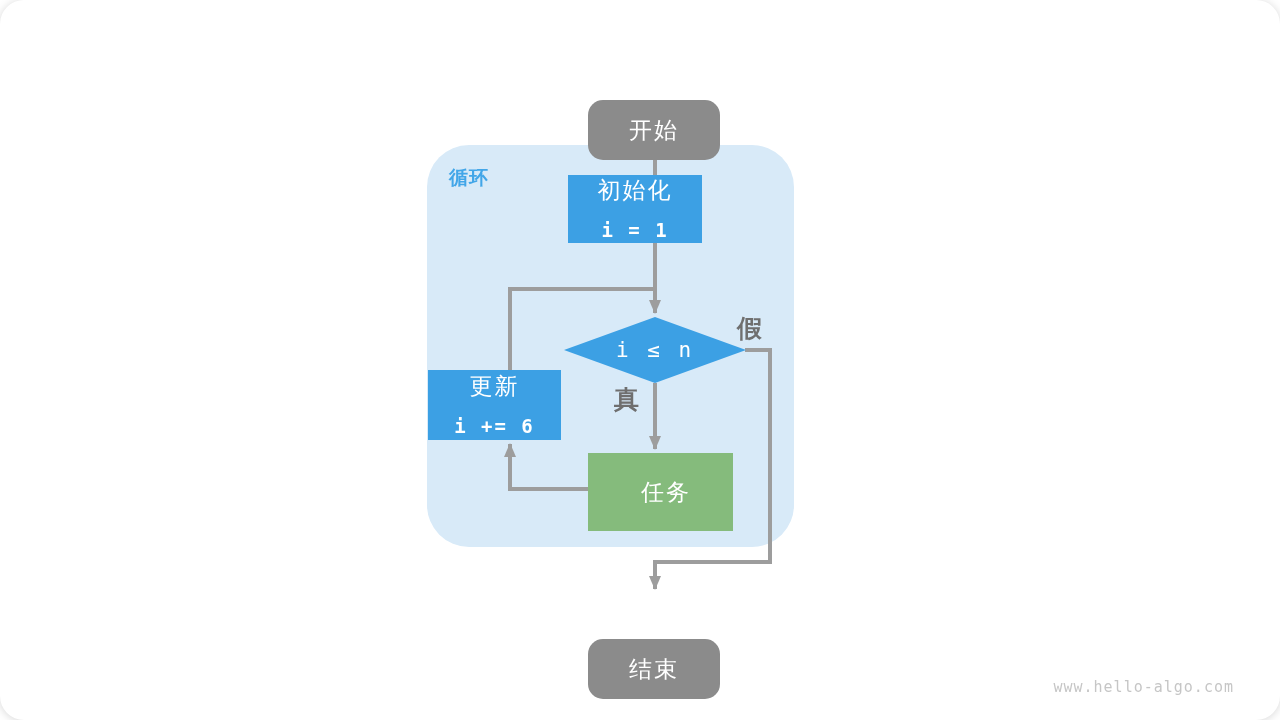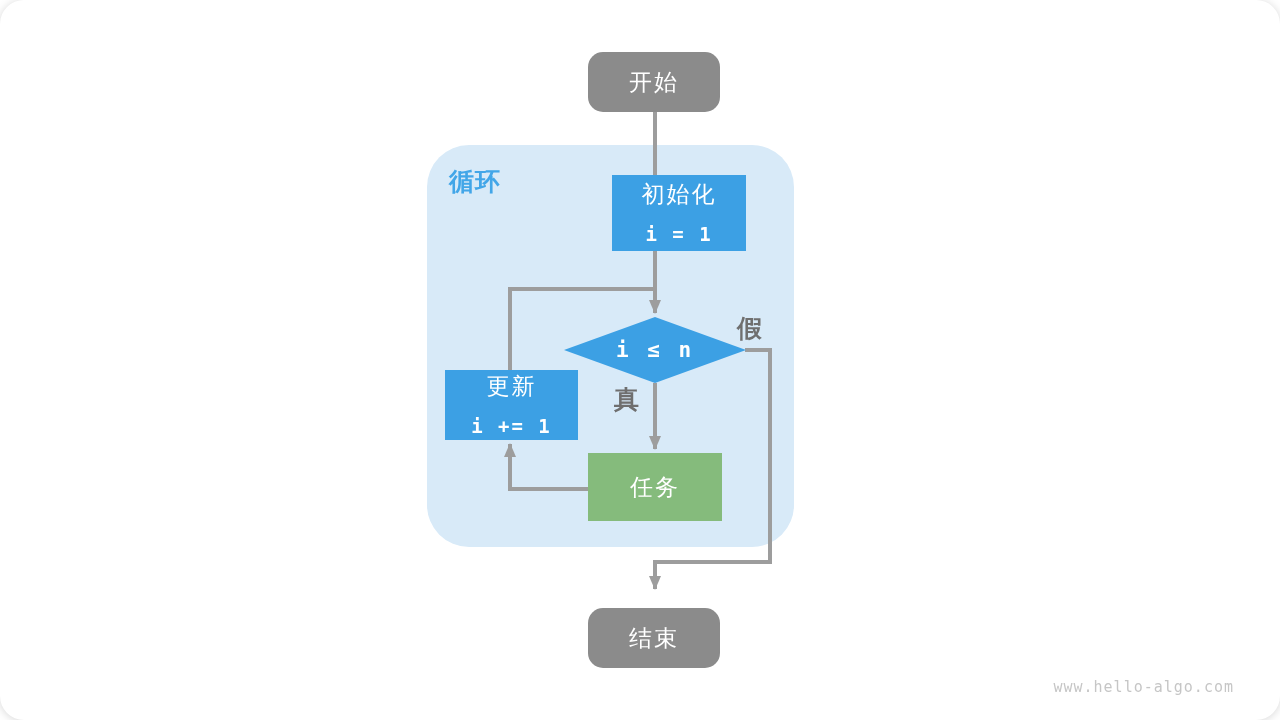--- a/index.html
+++ b/index.html
@@ -29,21 +29,21 @@
   .loop-container {
     position: absolute;
     left: 427px; top: 145px;
     width: 367px; height: 402px;
     background: var(--container-blue);
     border-radius: 42px;
   }
   .loop-label {
     position: absolute;
     left: 449px; top: 165px;
-    font-size: 25px;
+    font-size: 19px;
     font-weight: bold;
     color: var(--loop-label-blue);
     letter-spacing: 1px;
   }
   
   svg.connectors {
     position: absolute;
     left: 0; top: 0;
     width: 1280px; height: 720px;
     pointer-events: none;
@@ -69,44 +69,45 @@
   .node .code-label {
     font-family: "DejaVu Sans Mono", monospace;
     font-size: 19px;
     font-weight: bold;
     letter-spacing: 2px;
     margin-top: 14px;
   }
   .terminal {
     background: var(--node-gray);
     border-radius: 15px;
+    margin-top: 48px;
   }
   .process-blue { background: var(--node-blue); }
   .process-green { background: var(--node-green); }
   .node-start { left: 588px; top: 52px;  width: 132px; height: 60px; }
-  .node-init  { left: 612px; top: 175px; width: 134px; height: 76px; }
-  .node-update{ left: 445px; top: 370px; width: 133px; height: 70px; }
-  .node-task  { left: 588px; top: 453px; width: 134px; height: 68px; }
-  .node-end   { left: 588px; top: 608px; width: 132px; height: 60px; }
+  .node-init  { left: 568px; top: 175px; width: 134px; height: 68px; }
+  .node-update{ left: 428px; top: 370px; width: 133px; height: 70px; }
+  .node-task  { left: 588px; top: 453px; width: 134px; height: 78px; padding-left: 11px; }
+  .node-end   { left: 588px; top: 591px; width: 132px; height: 60px; }
   
   .diamond {
     position: absolute;
     left: 564px; top: 317px;
     width: 182px; height: 66px;
     background: var(--node-blue);
     clip-path: polygon(50% 0, 100% 50%, 50% 100%, 0 50%);
     display: flex;
     align-items: center;
     justify-content: center;
   }
   .diamond .code-label {
     color: #ffffff;
     font-family: "DejaVu Sans Mono", monospace;
     font-size: 21px;
-    font-weight: bold;
+    font-weight: normal;
     letter-spacing: 3px;
   }
   
   .branch-label {
     position: absolute;
     font-size: 25px;
     font-weight: bold;
     color: var(--branch-label-gray);
   }
   .branch-true  { left: 614px; top: 383px; }
@@ -157,21 +158,21 @@
 
     <div class="diamond">
       <span class="code-label">i ≤ n</span>
     </div>
 
     <div class="branch-label branch-true">真</div>
     <div class="branch-label branch-false">假</div>
 
     <div class="node process-blue node-update">
       <span class="cjk-label">更新</span>
-      <span class="code-label">i += 1</span>
+      <span class="code-label">i += 6</span>
     </div>
 
     <div class="node process-green node-task">
       <span class="cjk-label">任务</span>
     </div>
 
     <div class="node terminal node-end">
       <span class="cjk-label">结束</span>
     </div>
 

